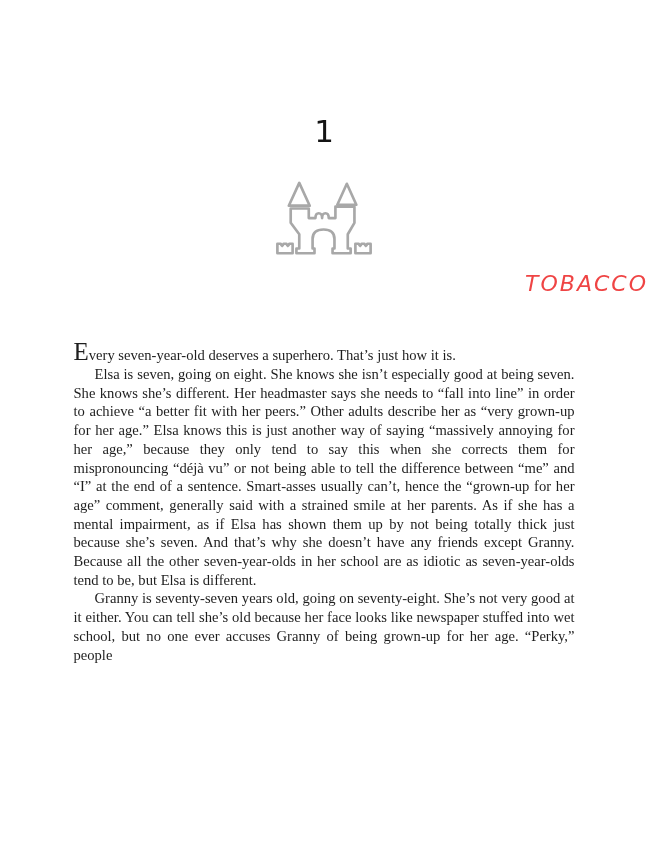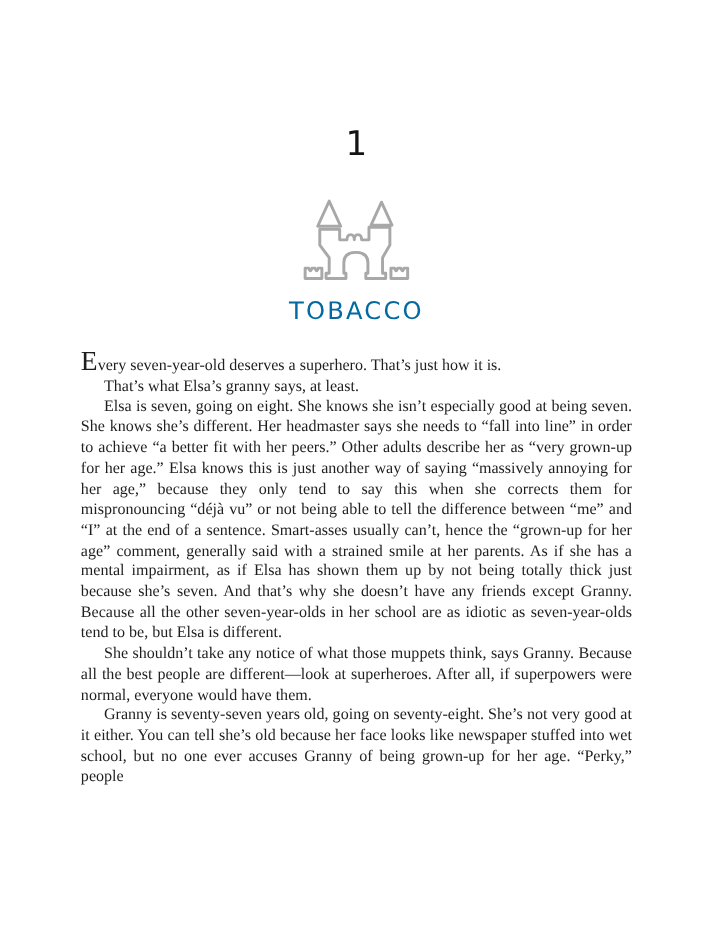--- a/index.html
+++ b/index.html
@@ -34,31 +34,32 @@
     width: 100px;
     height: 78px;
     text-align: center;
   }
   .castle-wrap svg {
     display: block;
     margin: 0 auto;
   }
   .chapter-title {
     margin-top: 14px;
-    text-align: center;
+    text-align: right;
     font-family: "DejaVu Sans", sans-serif;
     font-size: 22px;
     line-height: 1.1;
     font-weight: 400;
-    color: #0369a1;
+    color: #ef4444;
     letter-spacing: 2px;
+    font-style: italic;
   }
   .body-text {
     width: 501px;
-    margin: 27px auto 0 auto;
+    margin: 50px auto 0 auto;
     color: #1e1e1e;
     font-size: 14.6px;
     line-height: 18.7px;
     text-align: justify;
   }
   .body-text p {
     margin: 0;
     padding: 0;
   }
   .body-text p.indented {
@@ -96,19 +97,17 @@
       <path d="M3 77 L3 67 L6.5 67 Q8 72 9.5 67 L12.5 67 Q14 72 15.5 67 L19 67 L19 77 Z"></path>
 
       <path d="M85 77 L85 67 L88.5 67 Q90 72 91.5 67 L94.5 67 Q96 72 97.5 67 L101 67 L101 77 Z"></path>
     </svg>
   </div>
 
   <div class="chapter-title">TOBACCO</div>
 
   <div class="body-text">
     <p class="first-para">Every seven-year-old deserves a superhero. That’s just how it is.</p>
-    <p class="indented">That’s what Elsa’s granny says, at least.</p>
     <p class="indented">Elsa is seven, going on eight. She knows she isn’t especially good at being seven. She knows she’s different. Her headmaster says she needs to “fall into line” in order to achieve “a better fit with her peers.” Other adults describe her as “very grown-up for her age.” Elsa knows this is just another way of saying “massively annoying for her age,” because they only tend to say this when she corrects them for mispronouncing “déjà vu” or not being able to tell the difference between “me” and “I” at the end of a sentence. Smart-asses usually can’t, hence the “grown-up for her age” comment, generally said with a strained smile at her parents. As if she has a mental impairment, as if Elsa has shown them up by not being totally thick just because she’s seven. And that’s why she doesn’t have any friends except Granny. Because all the other seven-year-olds in her school are as idiotic as seven-year-olds tend to be, but Elsa is different.</p>
-    <p class="indented">She shouldn’t take any notice of what those muppets think, says Granny. Because all the best people are different—look at superheroes. After all, if superpowers were normal, everyone would have them.</p>
     <p class="indented">Granny is seventy-seven years old, going on seventy-eight. She’s not very good at it either. You can tell she’s old because her face looks like newspaper stuffed into wet school, but no one ever accuses Granny of being grown-up for her age. “Perky,” people</p>
   </div>
 
 </div>
 
 </body></html>

